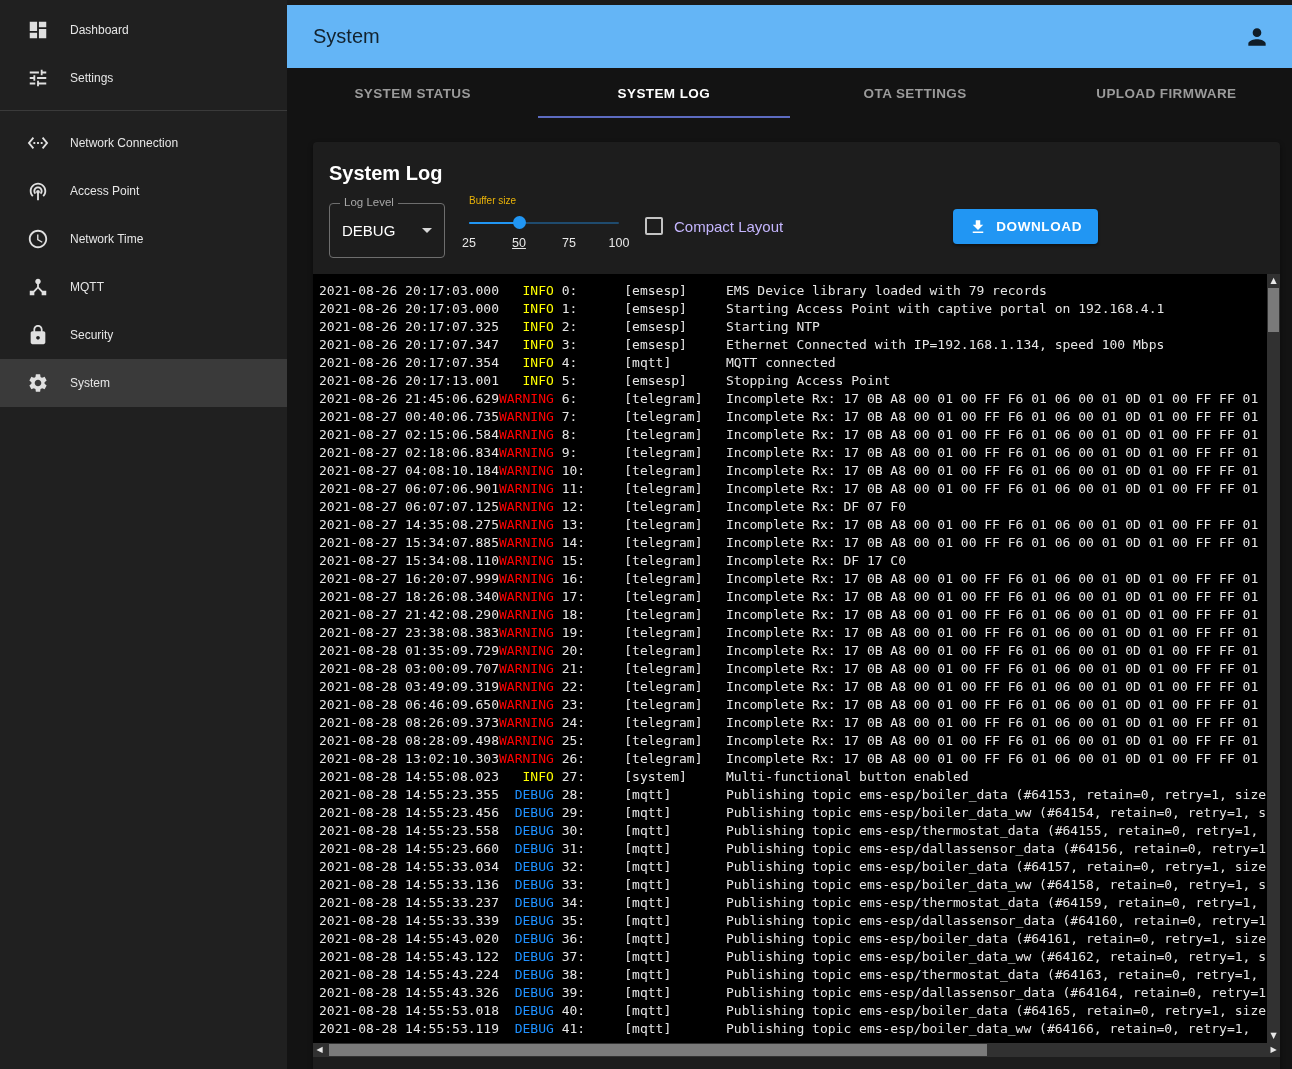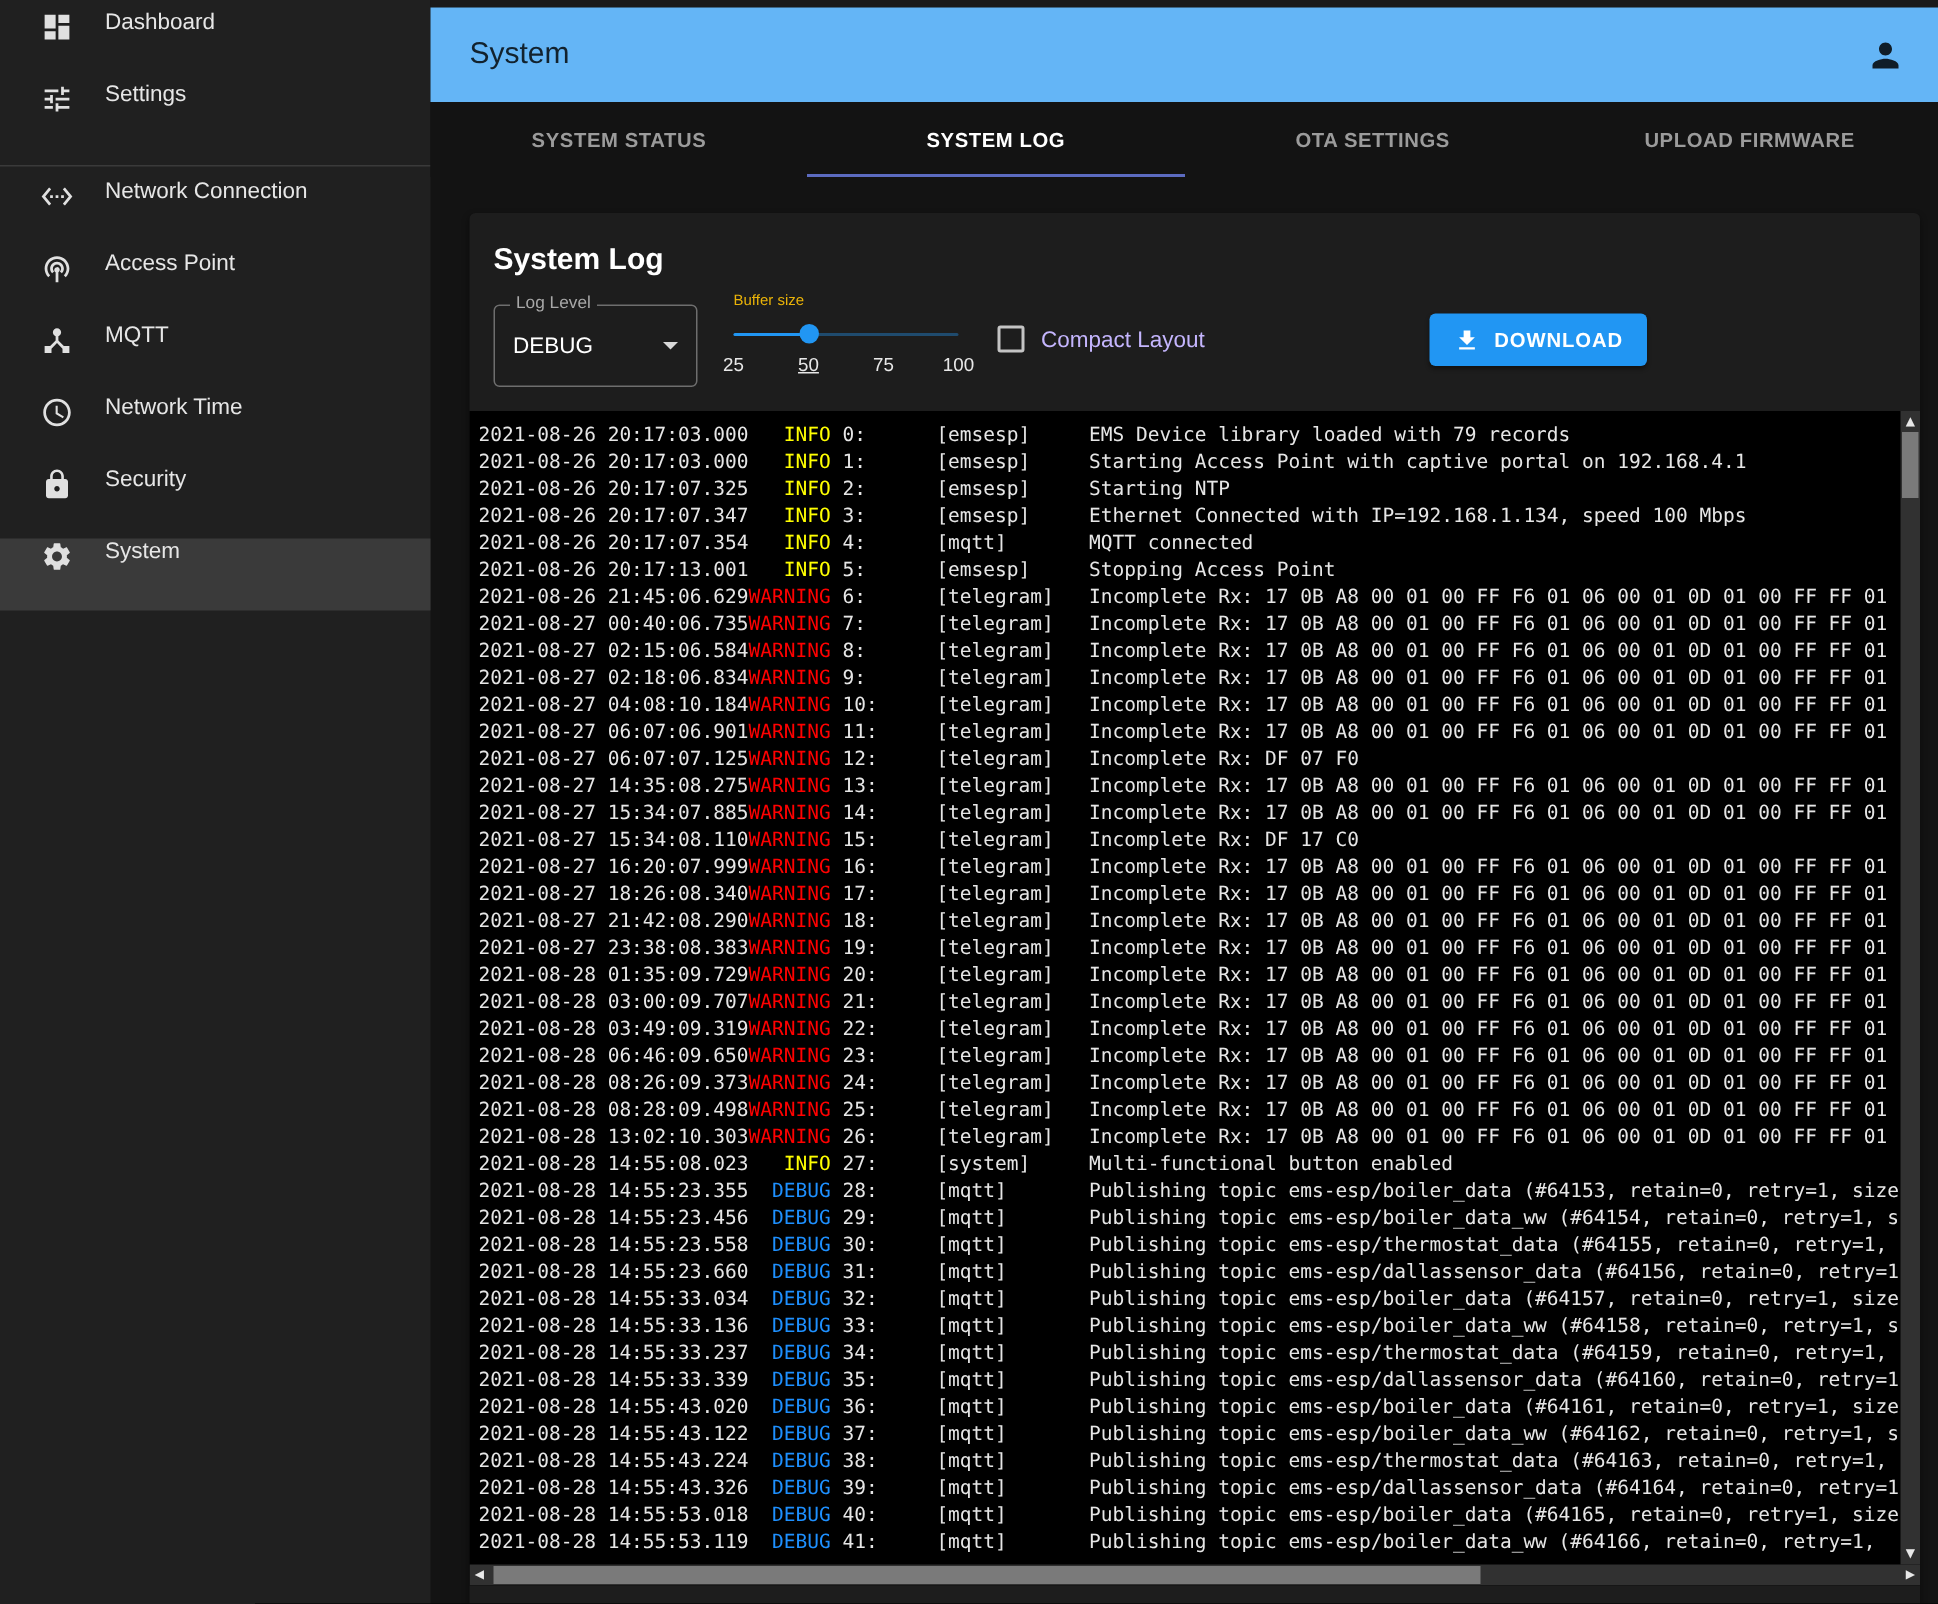--- a/index.html
+++ b/index.html
@@ -5,21 +5,21 @@
   *{box-sizing:border-box;margin:0;padding:0}
   html,body{width:1292px;height:1069px;overflow:hidden}
   body{font-family:"Liberation Sans",sans-serif;background:var(--page-bg,#131313);display:flex}
 
   
   .sidebar{width:287px;flex-shrink:0;background:var(--sidebar-bg,#202020);display:flex;flex-direction:column}
   .brand{height:72px;display:flex;align-items:center;padding:0 16px 0 22px;gap:20px}
   .brand-logo svg{width:28px;height:34px;display:block}
   .brand-title{color:#fff;font-size:17px;font-weight:bold;letter-spacing:.4px}
   .nav{padding-top:6px}
-  .side-item{height:48px;display:flex;padding:0 16px 0 26px;color:#e6e6e6;font-size:15px;cursor:pointer}
+  .side-item{height:48px;display:flex;align-items:center;padding:0 16px 0 26px;color:#e6e6e6;font-size:12px;cursor:pointer}
   .side-item.active{background:var(--sidebar-selected,#3a3a3a)}
   .side-icon{width:24px;height:24px;margin-right:20px;display:flex;align-items:center;justify-content:center}
   .side-icon svg{width:22px;height:22px;fill:#e0e0e0}
   .divider{height:1px;background:#3a3a3a;margin:8px 0}
 
   
   .main{flex:1;display:flex;flex-direction:column;min-width:0}
   .topstrip{height:5px;background:#1a1a1a}
   .appbar{height:63px;background:var(--appbar-bg,#64b5f6);display:flex;align-items:center;padding:0 22px 0 26px}
   .appbar-title{color:var(--appbar-text,#12222e);font-size:20px;font-weight:500}
@@ -30,21 +30,21 @@
   .tab{flex:1;display:flex;align-items:center;justify-content:center;color:#9b9b9b;font-size:13.5px;font-weight:bold;letter-spacing:.4px;position:relative;cursor:pointer}
   .tab.active{color:#fff}
   .tab.active::after{content:"";position:absolute;left:0;right:0;bottom:0;height:2px;background:var(--tab-indicator,#5c6bc0)}
 
   
   .card{flex:1;margin:24px 12px 0 26px;background:var(--card-bg,#1d1d1d);border-radius:4px 4px 0 0;display:flex;flex-direction:column;min-height:0;padding-bottom:12px;box-shadow:0 2px 5px rgba(0,0,0,.45)}
   .card-head{padding:20px 16px 8px 16px}
   .card-title{color:#fff;font-size:20px;font-weight:bold}
   .controls{display:flex;align-items:flex-start;padding:2px 16px 16px 16px}
 
-  .select-wrap{position:relative;margin-top:8px;border:1px solid #6e6e6e;border-radius:4px;width:136px;height:55px;display:flex;align-items:center;padding:0 12px;cursor:pointer}
+  .select-wrap{position:relative;margin-top:8px;border:1px solid #6e6e6e;border-radius:4px;width:116px;height:55px;display:flex;align-items:center;padding:0 12px;cursor:pointer}
   .select-label{position:absolute;top:-8px;left:10px;background:var(--card-bg,#1d1d1d);padding:0 4px;font-size:11.5px;color:#a8a8a8}
   .select-value{font-size:15px;color:#fff;flex:1}
   .caret{width:0;height:0;border-left:5px solid transparent;border-right:5px solid transparent;border-top:5px solid #d8d8d8}
 
   .buffer{display:flex;flex-direction:column;width:150px;margin-left:24px}
   .buffer-label{color:#eab308;font-size:10px}
   .slider{position:relative;height:26px;margin-top:4px;cursor:pointer}
   .rail{position:absolute;top:12px;left:0;right:0;height:2px;background:rgba(33,150,243,.38);border-radius:1px}
   .track{position:absolute;top:12px;left:0;height:2px;background:var(--accent,#2196f3);border-radius:1px}
   .thumb{position:absolute;top:6px;width:13px;height:13px;margin-left:-6px;border-radius:50%;background:var(--accent,#2196f3)}
@@ -108,32 +108,32 @@
         <span class="side-icon">
           <svg viewBox="0 0 24 24">
             <path d="M12 11c-1.1 0-2 .9-2 2 0 .74.4 1.38 1 1.72V22h2v-7.28c.6-.35 1-.98 1-1.72 0-1.1-.9-2-2-2zm0-8C7.03 3 3 7.03 3 12c0 2.49 1.01 4.74 2.64 6.36l1.41-1.41C5.78 15.68 5 13.93 5 12c0-3.86 3.14-7 7-7s7 3.14 7 7c0 1.93-.78 3.68-2.05 4.95l1.41 1.41C19.99 16.74 21 14.49 21 12c0-4.97-4.03-9-9-9zm0 4c-2.76 0-5 2.24-5 5 0 1.38.56 2.63 1.46 3.54l1.41-1.41C9.33 13.6 9 12.84 9 12c0-1.66 1.34-3 3-3s3 1.34 3 3c0 .84-.33 1.6-.88 2.12l1.41 1.41C16.44 14.63 17 13.38 17 12c0-2.76-2.24-5-5-5z"></path>
           </svg>
         </span>
         <span class="side-label">Access Point</span>
       </div>
       <div class="side-item">
         <span class="side-icon">
           <svg viewBox="0 0 24 24">
+            <path d="M11.99 2C6.47 2 2 6.48 2 12s4.47 10 9.99 10C17.52 22 22 17.52 22 12S17.52 2 11.99 2zM12 20c-4.42 0-8-3.58-8-8s3.58-8 8-8 8 3.58 8 8-3.58 8-8 8zm.5-13H11v6l5.25 3.15.75-1.23-4.5-2.67z"></path>
+          </svg>
+        </span>
+        <span class="side-label">Network Time</span>
+      </div>
+      <div class="side-item">
+        <span class="side-icon">
+          <svg viewBox="0 0 24 24">
             <path d="M17 16l-4-4V8.82C14.16 8.4 15 7.3 15 6c0-1.66-1.34-3-3-3S9 4.34 9 6c0 1.3.84 2.4 2 2.82V12l-4 4H3v5h5v-3.05l4-4.2 4 4.2V21h5v-5h-4z"></path>
           </svg>
         </span>
         <span class="side-label">MQTT</span>
-      </div>
-      <div class="side-item">
-        <span class="side-icon">
-          <svg viewBox="0 0 24 24">
-            <path d="M11.99 2C6.47 2 2 6.48 2 12s4.47 10 9.99 10C17.52 22 22 17.52 22 12S17.52 2 11.99 2zM12 20c-4.42 0-8-3.58-8-8s3.58-8 8-8 8 3.58 8 8-3.58 8-8 8zm.5-13H11v6l5.25 3.15.75-1.23-4.5-2.67z"></path>
-          </svg>
-        </span>
-        <span class="side-label">Network Time</span>
       </div>
       <div class="side-item">
         <span class="side-icon">
           <svg viewBox="0 0 24 24">
             <path d="M18 8h-1V6c0-2.76-2.24-5-5-5S7 3.24 7 6v2H6c-1.1 0-2 .9-2 2v10c0 1.1.9 2 2 2h12c1.1 0 2-.9 2-2V10c0-1.1-.9-2-2-2zm-6 9c-1.1 0-2-.9-2-2s.9-2 2-2 2 .9 2 2-.9 2-2 2zm3.1-9H8.9V6c0-1.71 1.39-3.1 3.1-3.1 1.71 0 3.1 1.39 3.1 3.1v2z"></path>
           </svg>
         </span>
         <span class="side-label">Security</span>
       </div>
       <div class="side-item active">

